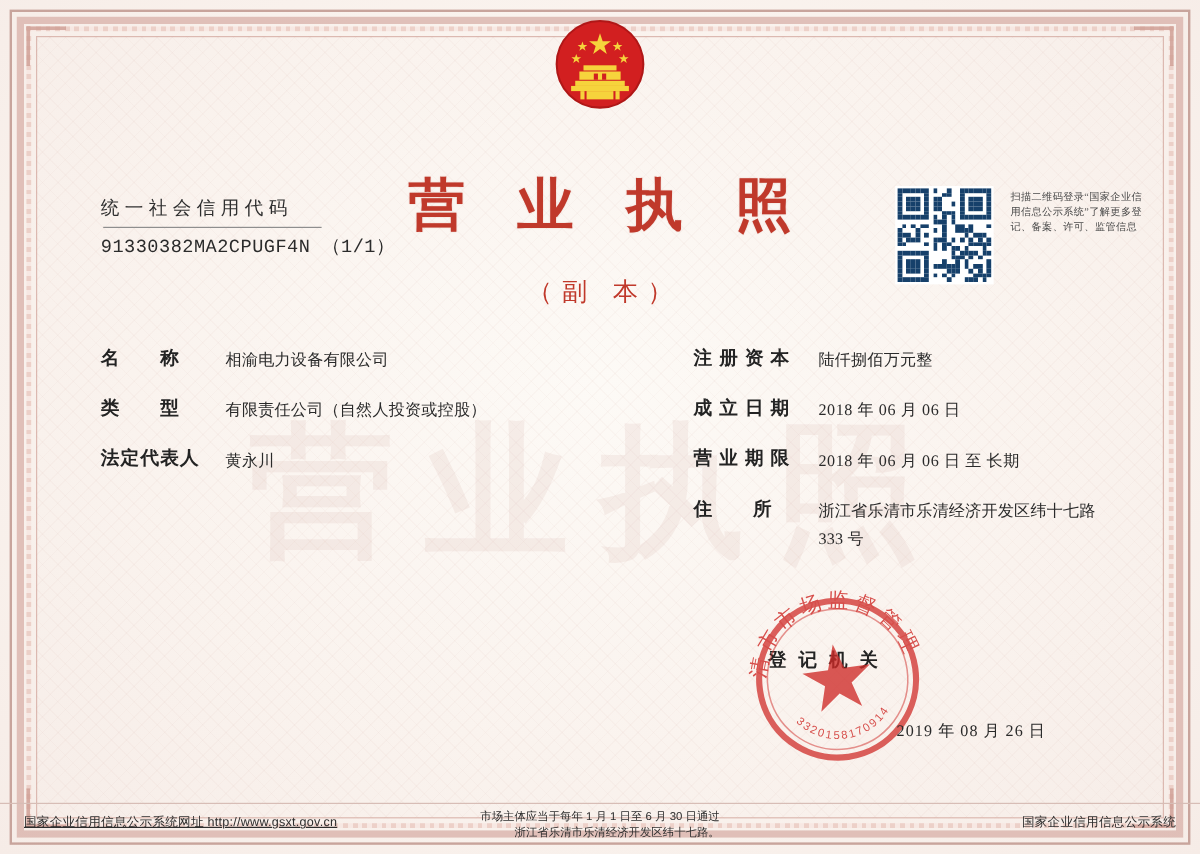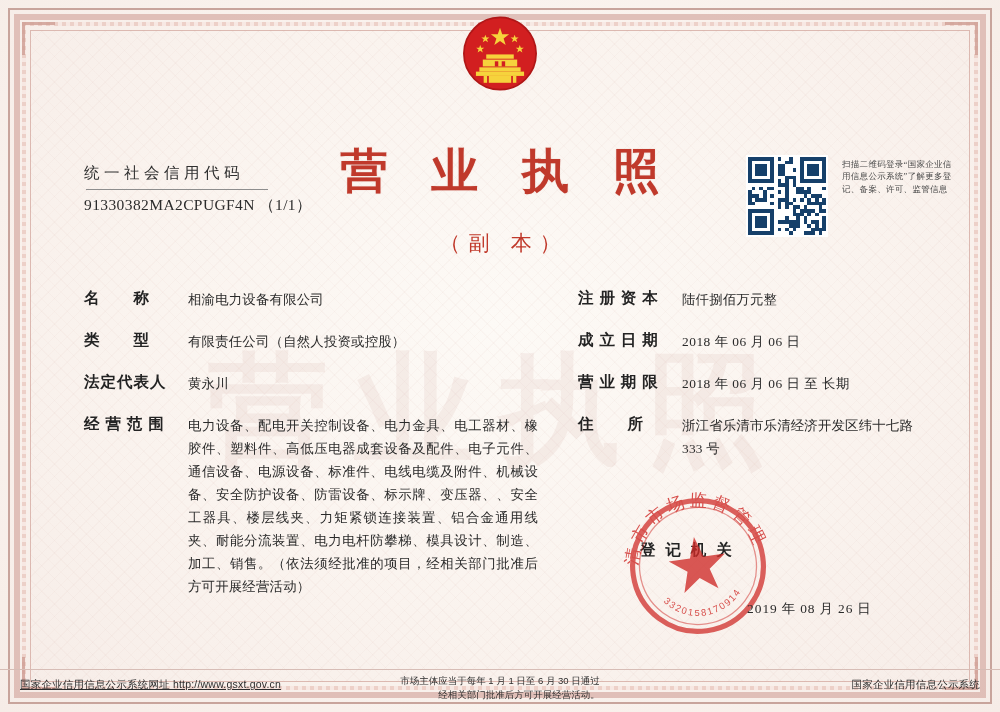--- a/index.html
+++ b/index.html
@@ -108,21 +108,21 @@
     color:#3a3a3a;
   }
   .code-label{
     font-size:15.5px;letter-spacing:4.5px;color:#2f2f2f;
   }
   .code-underline{
     width:182px;height:1px;background:#8e8e8e;margin:5px 0 5px 2px;
   }
   .code-value{
     font-size:15.5px;letter-spacing:.4px;color:#2b2b2b;
-    font-family:Liberation Serif, serif;
+    font-family:Liberation Mono, monospace;
   }
 
   
   .qr-wrap{position:absolute;right:172px;top:155px;}
   .qr{
     width:78px;height:78px;
     display:grid;
     grid-template-columns:repeat(21,1fr);
     grid-template-rows:repeat(21,1fr);
     background:#fff;
@@ -707,24 +707,20 @@
     <div class="row">
       <div class="lab">类　　型</div>
       <div class="val">有限责任公司（自然人投资或控股）</div>
     </div>
 
     <div class="row">
       <div class="lab">法定代表人</div>
       <div class="val">黄永川</div>
     </div>
 
-    <div class="row scope">
-      <div class="lab">经 营 范 围</div>
-      <div class="val">电力设备、配电开关控制设备、电力金具、电工器材、橡胶件、塑料件、高低压电器成套设备及配件、电子元件、通信设备、电源设备、标准件、电线电缆及附件、机械设备、安全防护设备、防雷设备、标示牌、变压器、、安全工器具、楼层线夹、力矩紧锁连接装置、铝合金通用线夹、耐能分流装置、电力电杆防攀梯、模具设计、制造、加工、销售。（依法须经批准的项目，经相关部门批准后方可开展经营活动）</div>
-    </div>
 
   </div>
 
   <div class="fields-right">
 
     <div class="row">
       <div class="lab">注 册 资 本</div>
       <div class="val">陆仟捌佰万元整</div>
     </div>
 
@@ -766,18 +762,18 @@
   </div>
 
   <div class="date-line">
     <span>2019</span><span>年</span><span>08</span><span>月</span><span>26</span><span>日</span>
   </div>
 
   <div class="footer">
     <div class="fl">国家企业信用信息公示系统网址 http://www.gsxt.gov.cn</div>
     <div class="fc">
       <div>市场主体应当于每年 1 月 1 日至 6 月 30 日通过</div>
-      <div>经相关部门批准后方可开展经营活动。</div>
+      <div>浙江省乐清市乐清经济开发区纬十七路。</div>
     </div>
     <div class="fr">国家企业信用信息公示系统</div>
   </div>
 
 </div>
 
 </body></html>

